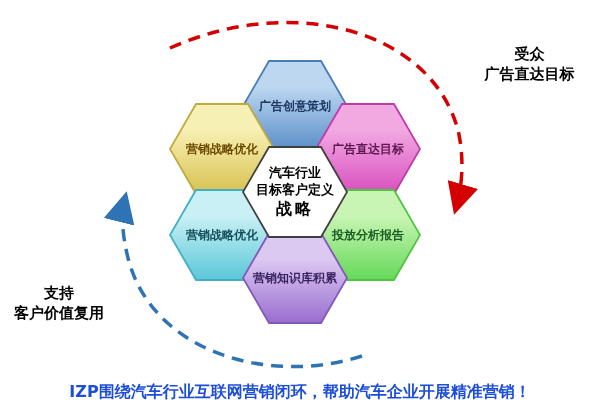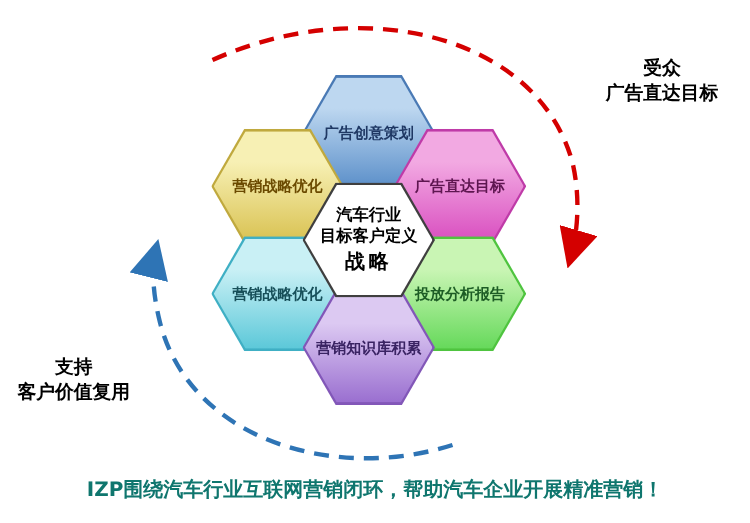--- a/index.html
+++ b/index.html
@@ -112,17 +112,17 @@
 
   <div class="annotation ann-right">
     <div>受众</div>
     <div>广告直达目标</div>
   </div>
   <div class="annotation ann-left">
     <div>支持</div>
     <div>客户价值复用</div>
   </div>
 
-  <div class="caption" id="caption" style="color: #0f766e;">
+  <div class="caption" id="caption" style="color: #1d4ed8;">
     <span>IZP围绕汽车行业互联网营销闭环，帮助汽车企业开展精准营销！</span>
   </div>
 
 </div>
 
 </body></html>

